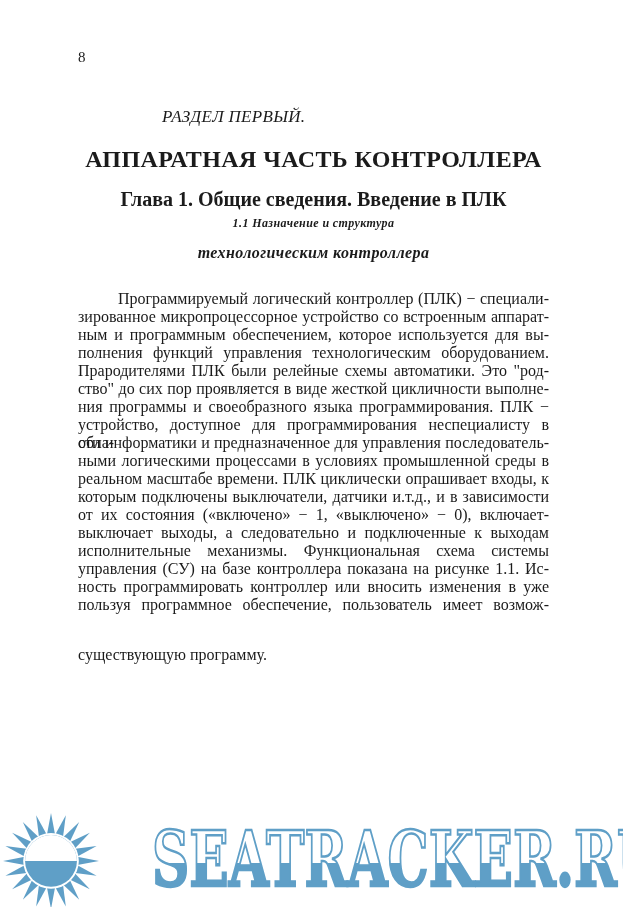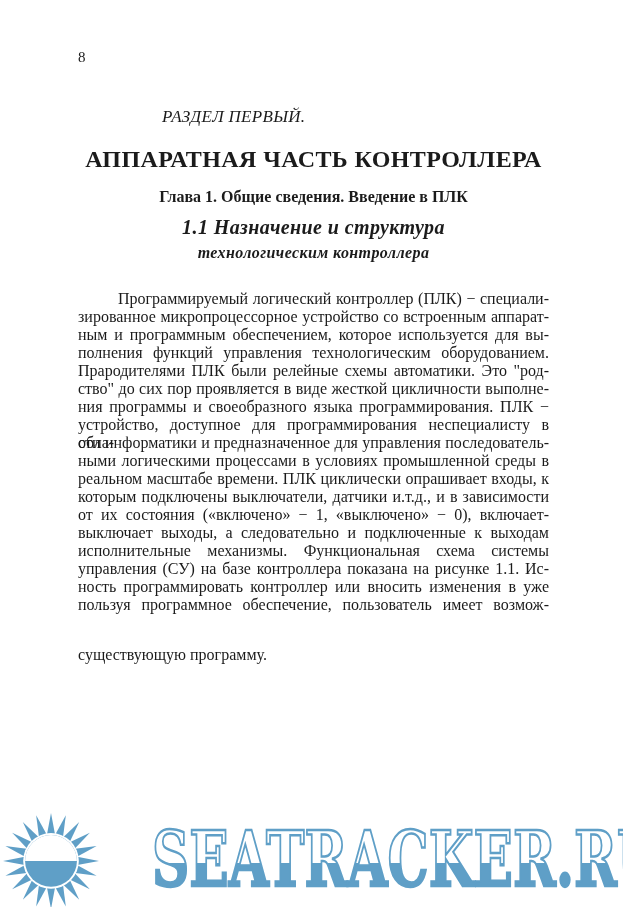--- a/index.html
+++ b/index.html
@@ -35,26 +35,26 @@
     text-align: center;
   }
   .h-part {
     top: 146px;
     font-size: 24px;
     font-weight: bold;
     letter-spacing: 0.4px;
   }
   .h-chapter {
     top: 188px;
-    font-size: 16px;
+    font-size: 20px;
     font-weight: bold;
   }
   .h-sub1 {
     top: 216px;
-    font-size: 20px;
+    font-size: 12px;
     font-weight: bold;
     font-style: italic;
     letter-spacing: 0.4px;
   }
   .h-sub2 {
     top: 244px;
     font-size: 16px;
     font-weight: bold;
     font-style: italic;
     letter-spacing: 0.4px;

